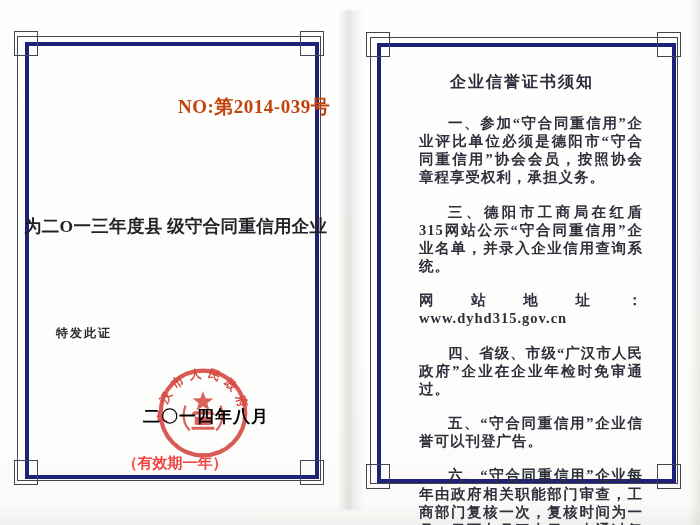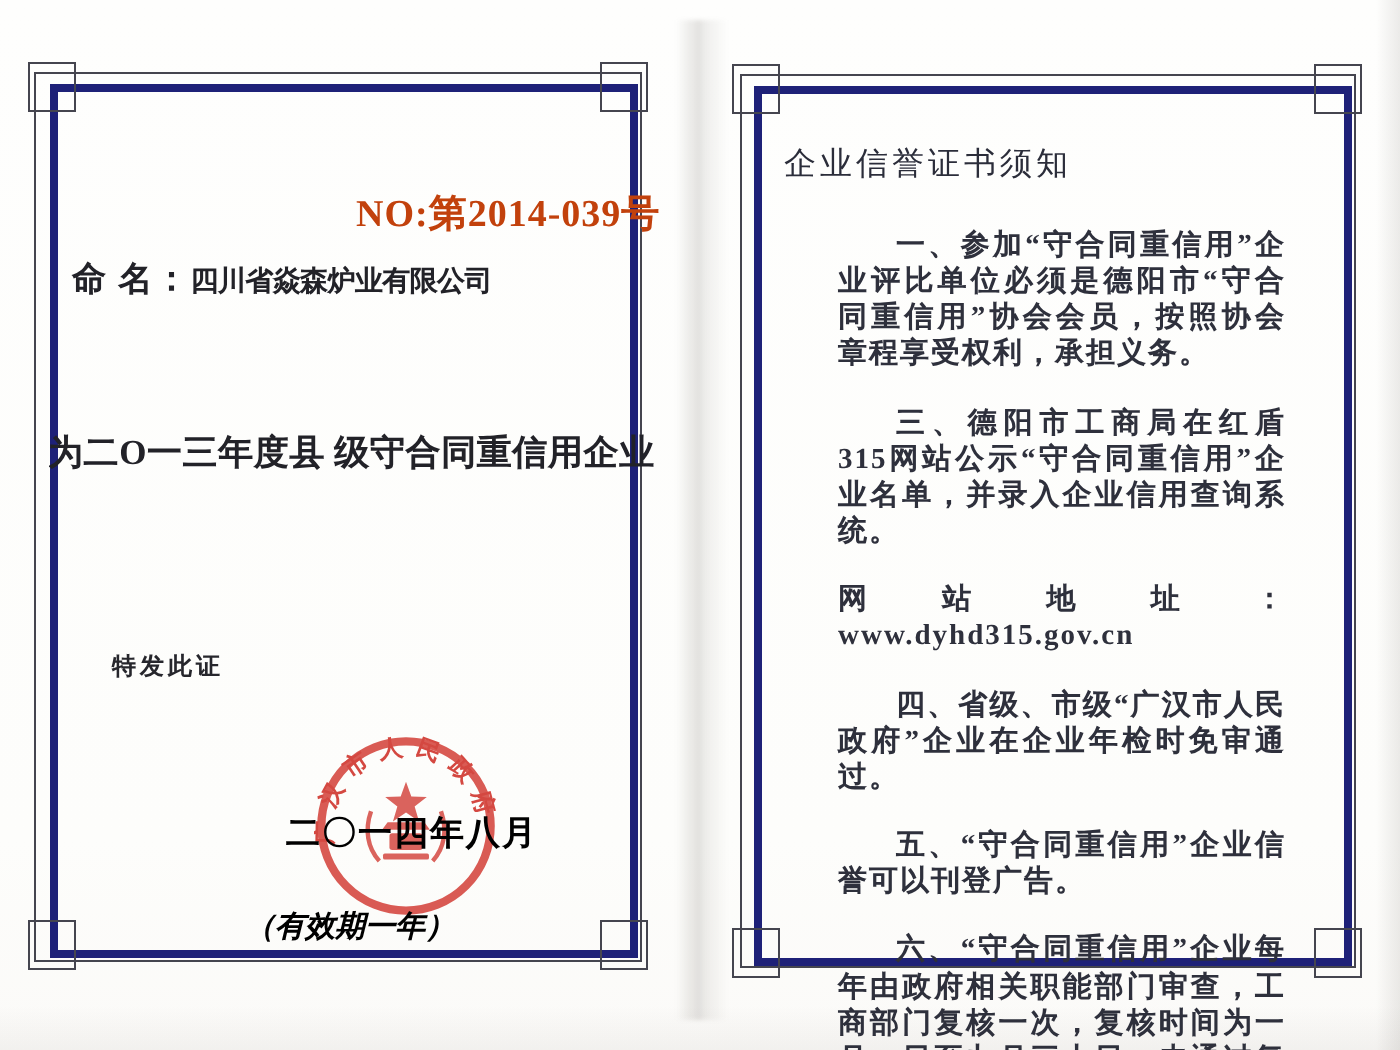--- a/index.html
+++ b/index.html
@@ -49,27 +49,27 @@
     position:absolute;left:56px;top:305px;
     font-size:12px;font-weight:bold;color:#26262c;letter-spacing:2px;
   }
   .seal{position:absolute;left:157px;top:347px;width:92px;height:92px;opacity:.88;}
   .date-line{
     position:absolute;left:140px;top:385px;width:132px;text-align:center;
     font-size:17px;font-weight:bold;color:#000000;letter-spacing:1px;white-space:nowrap;z-index:3;
   }
   .validity{
     position:absolute;left:112px;top:434px;width:126px;text-align:center;
-    font-size:15px;font-weight:bold;color:#000000;white-space:nowrap;font-style:italic;
+    font-size:15px;font-weight:bold;color:#ef4444;white-space:nowrap;
   }
 
   
   .notice-title{
-    position:absolute;left:40px;top:52px;width:260px;
-    font-size:16px;font-weight:normal;color:#2b2d3a;letter-spacing:2px;
+    position:absolute;left:40px;top:52px;width:260px;text-align:center;
+    font-size:16px;font-weight:bold;color:#2b2d3a;letter-spacing:2px;
   }
   .notice-body{
     position:absolute;left:51px;top:78px;width:256px;
     font-size:14.5px;font-weight:bold;color:#2e303c;
     line-height:18.15px;text-align:justify;letter-spacing:1px;
   }
   .notice-body p{margin:16px;text-indent:2em;}
   .notice-body p.no-indent{text-indent:0;}
 </style>
 </head>
@@ -83,24 +83,20 @@
 <div class="page page-left">
   <div class="thin-frame" style="left:17px;top:16px;width:302px;height:443px;"></div>
   <div class="thick-frame" style="left:25px;top:22px;width:286px;height:429px;"></div>
   <div class="corner" style="left:14px;top:11px;"></div>
   <div class="corner" style="left:300px;top:11px;"></div>
   <div class="corner" style="left:14px;top:440px;"></div>
   <div class="corner" style="left:300px;top:440px;"></div>
 
   <div class="serial">NO:第2014-039号</div>
 
-  <div class="name-row">
-    <span class="name-label">命 名：</span>
-    <span class="company">四川省焱森炉业有限公司</span>
-  </div>
 
   <div class="award-title">为二O一三年度县 级守合同重信用企业</div>
 
   <div class="issue">特发此证</div>
 
   <svg class="seal" viewBox="0 0 100 100">
     <circle cx="50" cy="50" r="46" fill="none" stroke="#cf3028" stroke-width="4.5" opacity=".9"></circle>
     <defs>
       <path id="sealArc" d="M 12,64 A 40,40 0 1 1 88,64" fill="none"></path>
     </defs>

